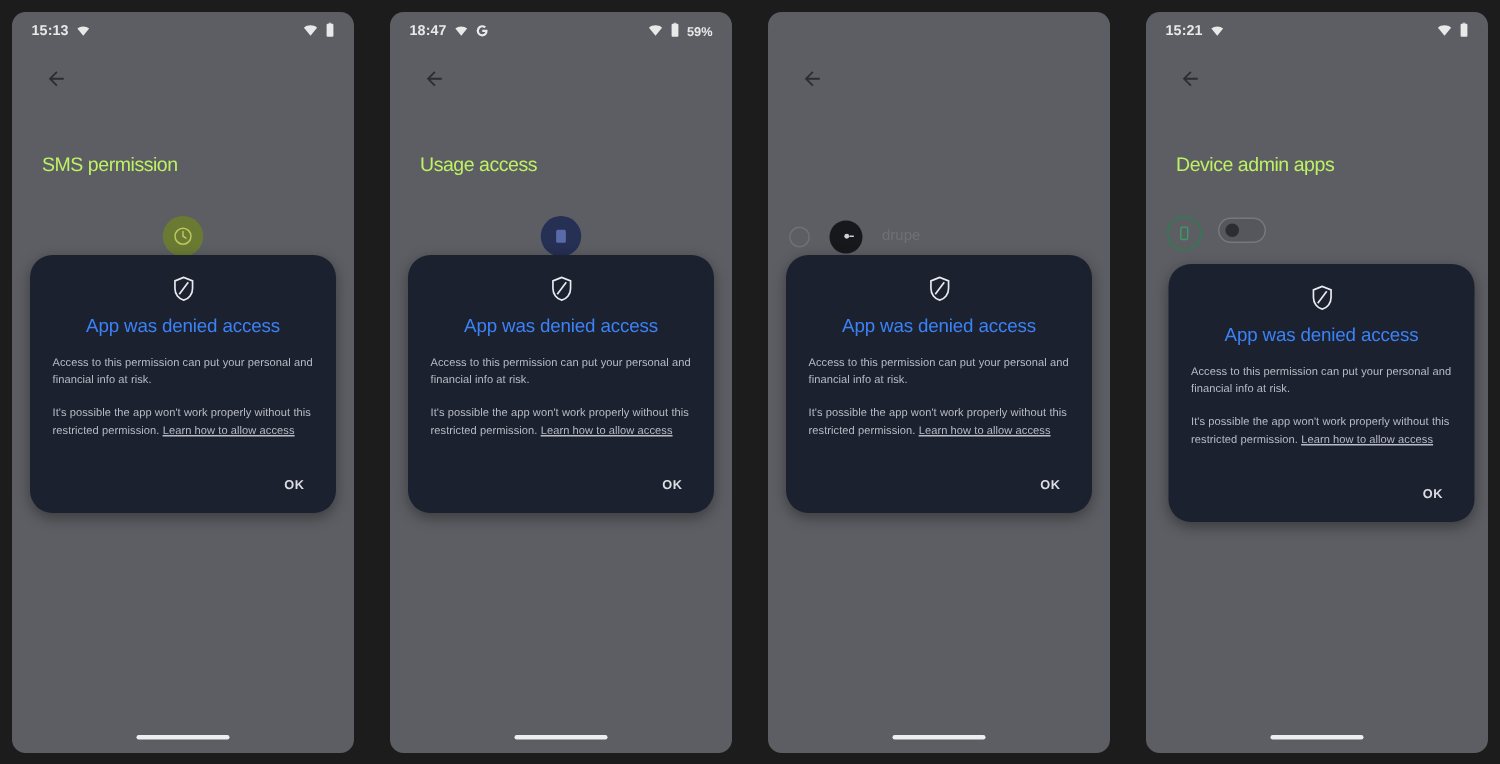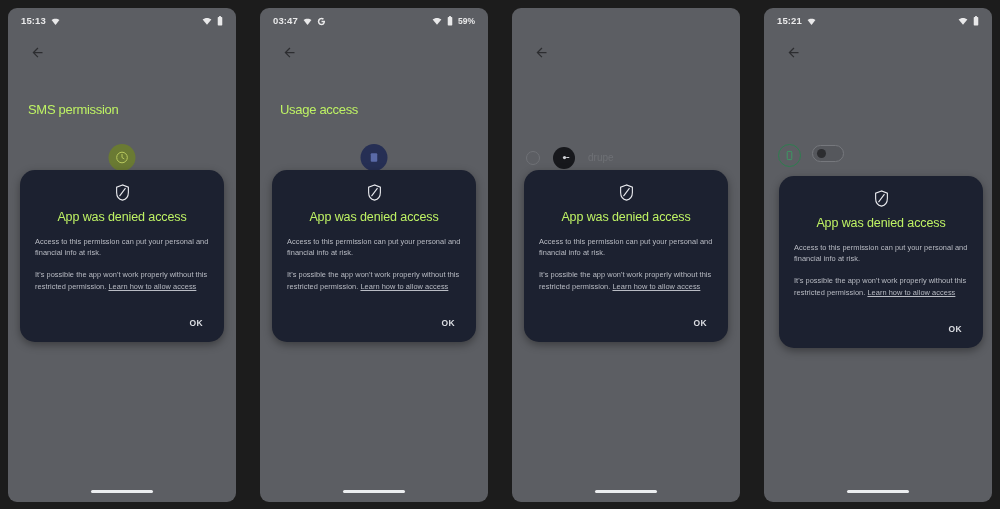--- a/index.html
+++ b/index.html
@@ -194,21 +194,21 @@
   .dialog.nudge { top: 168px; left: 15px; right: 9px; }
 
   .dialog-icon {
     display: flex;
     justify-content: center;
     margin-bottom: 9px;
   }
   .dialog-title {
     text-align: center;
     font-size: 12.5px;
-    color: #bef264;
+    color: #3b82f6;
     font-weight: 400;
     margin-bottom: 12px;
     letter-spacing: -0.1px;
   }
   .dialog-body {
     font-size: 7.4px;
     line-height: 11.4px;
     color: #b9bcc4;
     letter-spacing: 0.05px;
   }
@@ -311,21 +311,21 @@
         <button class="btn-ok">OK</button>
       </div>
     </div>
 
     <div class="gesture-pill"></div>
   </div>
 
   <div class="phone">
     <div class="status-bar">
       <div class="status-left">
-        <span class="status-time">03:47</span>
+        <span class="status-time">18:47</span>
         <span class="ic">
           <svg width="9" height="9" viewBox="0 0 24 24">
               <path d="M12 21 1.5 8.2C4.4 5.9 8 4.5 12 4.5s7.6 1.4 10.5 3.7L12 21z" fill="#e9e9ea"></path>
             </svg>
         </span>
         <span class="ic">
           <svg width="9" height="9" viewBox="0 0 24 24">
               <path d="M21.4 12.2c0-.7-.06-1.3-.18-1.9H12v3.9h5.3a4.5 4.5 0 0 1-2 2.9v2.5h3.2c1.9-1.7 2.9-4.3 2.9-7.4z" fill="#e9e9ea"></path>
               <path d="M12 22c2.7 0 4.9-.9 6.5-2.4l-3.2-2.5c-.9.6-2 .95-3.3.95-2.6 0-4.7-1.7-5.5-4.05H3.2v2.6A10 10 0 0 0 12 22z" fill="#e9e9ea"></path>
               <path d="M6.5 13.9a6 6 0 0 1 0-3.8V7.5H3.2a10 10 0 0 0 0 9l3.3-2.6z" fill="#e9e9ea"></path>
@@ -457,20 +457,21 @@
     </div>
 
     <div class="back-row">
       <span>
         <svg width="15" height="15" viewBox="0 0 24 24">
             <path d="M20 11H7.8l5.6-5.6L12 4l-8 8 8 8 1.4-1.4L7.8 13H20v-2z" fill="#2c2d30"></path>
           </svg>
       </span>
     </div>
 
+    <div class="page-title">Device admin apps</div>
 
     <div class="bg-content">
       <div class="admin-row">
         <div class="admin-icon">
           <svg width="11" height="11" viewBox="0 0 24 24">
               <rect x="7" y="3" width="10" height="18" rx="2" fill="none" stroke="#3a9e64" stroke-width="2"></rect>
             </svg>
         </div>
         <div class="toggle">
           <div class="knob"></div>

